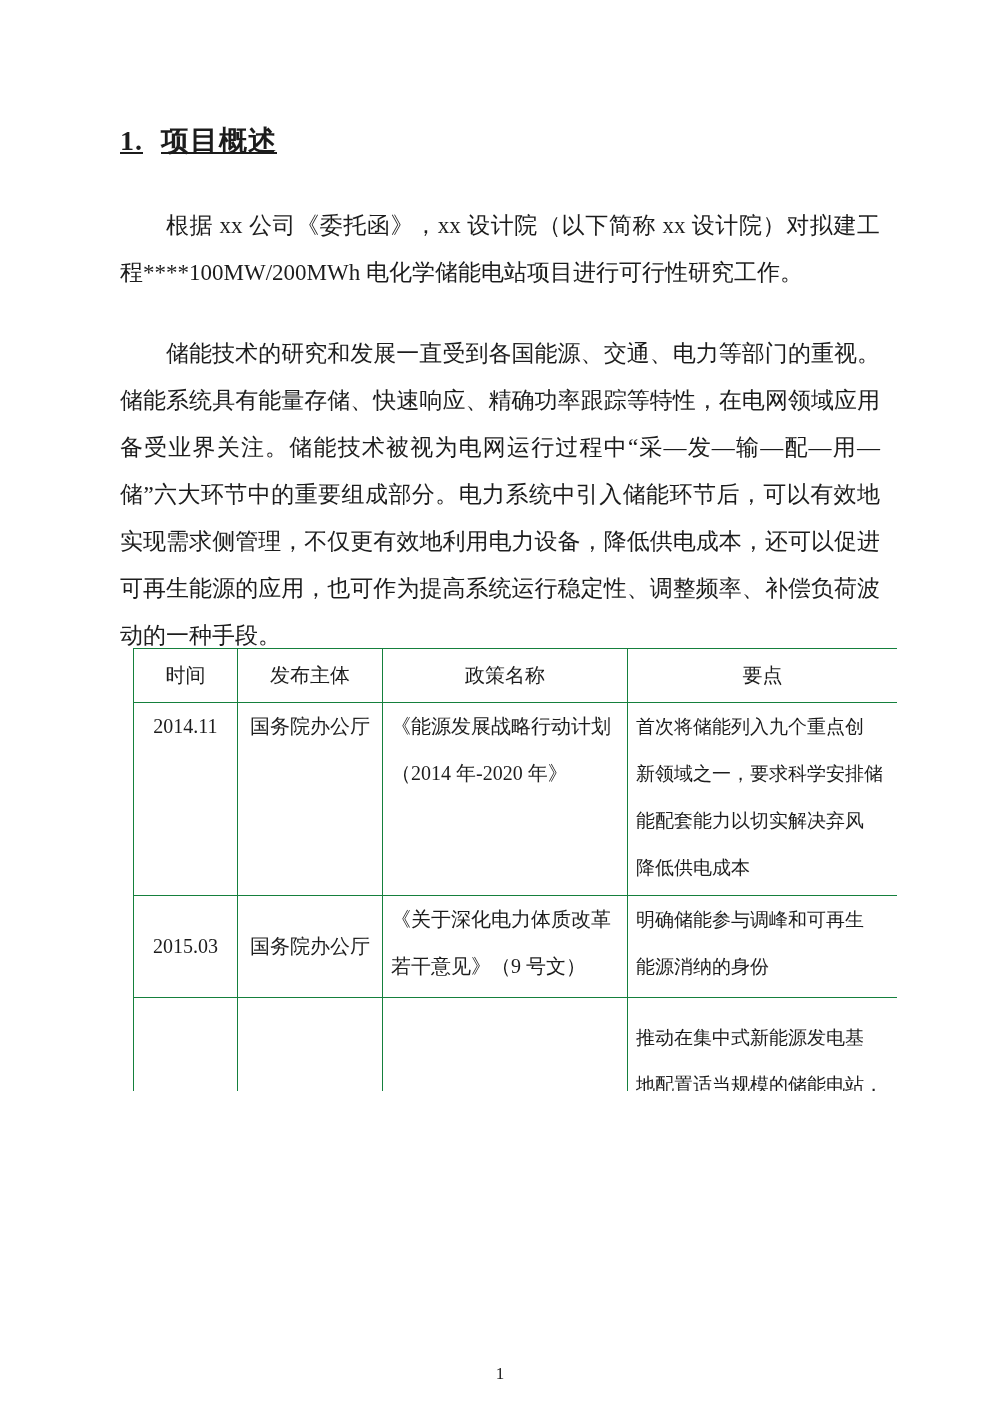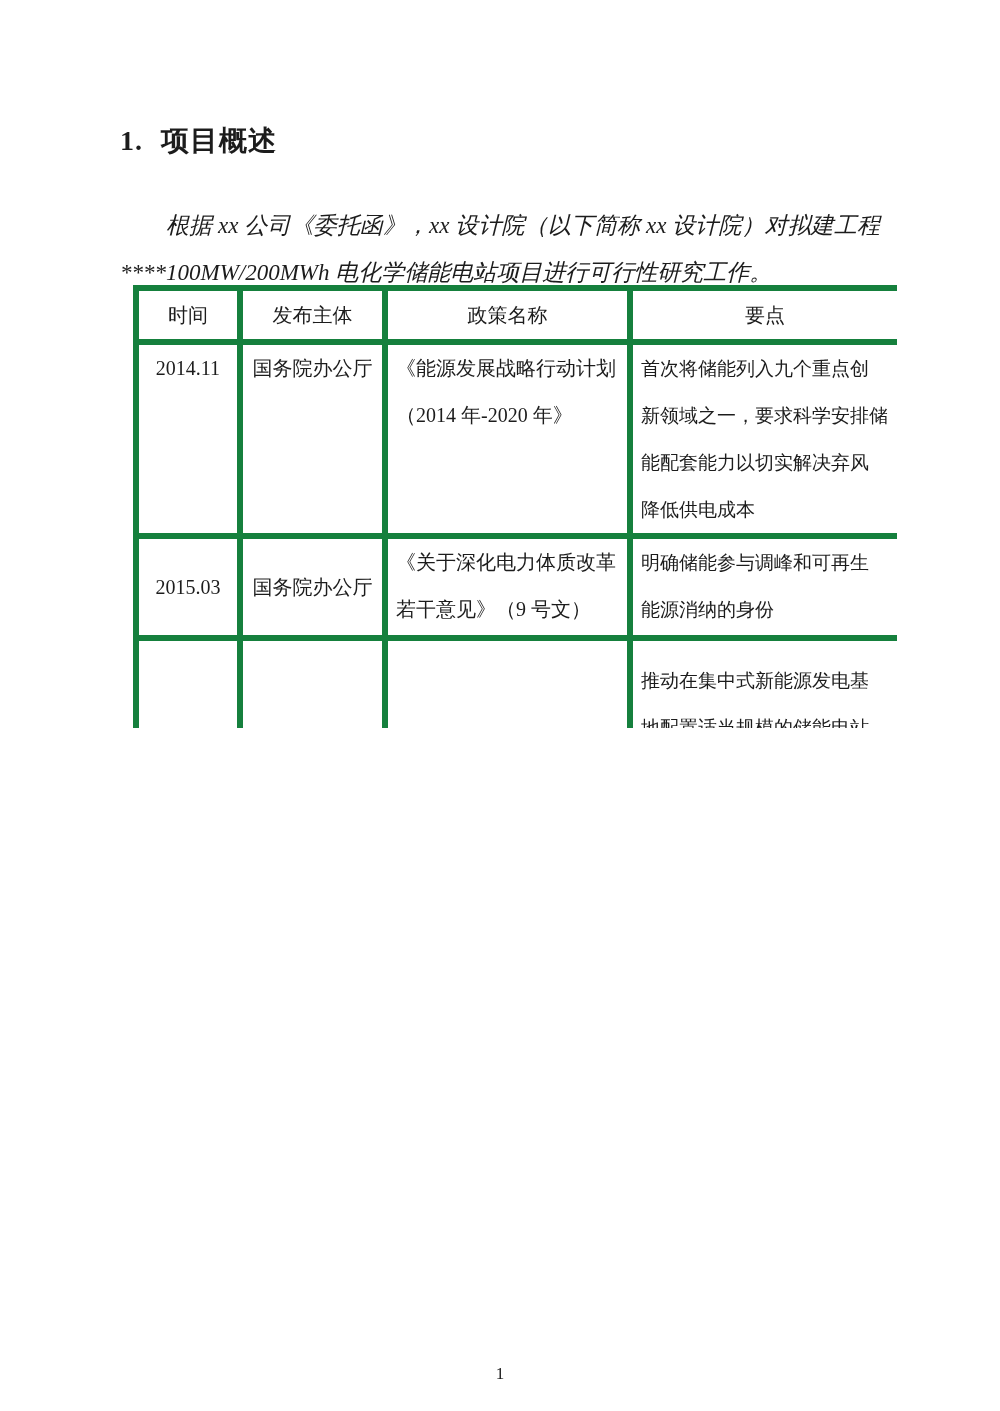--- a/index.html
+++ b/index.html
@@ -19,59 +19,60 @@
   .content {
     padding: 0 120px;
   }
   h1.doc-h1 {
     margin: 0;
     padding-top: 122px;
     font-size: 28px;
     line-height: 38px;
     font-weight: bold;
     letter-spacing: 1px;
+    text-decoration: underline;
   }
   h1.doc-h1 .h-num { margin-right: 18px; }
   h2.doc-h2 {
     margin: 26px 0 0 0;
     font-size: 25px;
     line-height: 36px;
     font-weight: bold;
     letter-spacing: 1px;
   }
   h2.doc-h2 .h-num { margin-right: 14px; }
   p.body-par {
     margin: 0;
     font-size: 23px;
     line-height: 47px;
     text-align: justify;
     text-indent: 2em;
   }
-  p.par-intro { margin-top: 42px; font-style: italic; }
+  p.par-intro { margin-top: 42px; }
   p.par-bg1 { margin-top: 34px; }
   p.par-bg2 { margin-top: 0; }
 
   .table-clip {
     margin: -11px 0 0 13px;
     width: 764px;
     height: 443px;
     overflow: hidden;
   }
   table.policy-table {
     border-collapse: collapse;
     table-layout: fixed;
     width: 764px;
   }
   .policy-table col.c1 { width: 104px; }
   .policy-table col.c2 { width: 145px; }
   .policy-table col.c3 { width: 245px; }
   .policy-table col.c4 { width: 270px; }
   .policy-table th,
   .policy-table td {
-    border: 6px solid #15803d;
+    border: 1px solid #15803d;
     font-weight: normal;
     padding: 0 8px;
     line-height: 47px;
     white-space: pre-line;
     overflow: hidden;
   }
   .policy-table thead tr { height: 54px; }
   .policy-table th {
     font-size: 20px;
     text-align: center;
@@ -111,20 +112,21 @@
 <div class="page">
   <div class="content">
 
     <h1 class="doc-h1">
       <span class="h-num">1.</span><span>项目概述</span>
     </h1>
 
     <p class="body-par par-intro">根据 xx 公司《委托函》，xx 设计院（以下简称 xx 设计院）对拟建工程****100MW/200MWh 电化学储能电站项目进行可行性研究工作。</p>
 
 
+    <p class="body-par par-bg1">储能技术的研究和发展一直受到各国能源、交通、电力等部门的重视。储能系统具有能量存储、快速响应、精确功率跟踪等特性，在电网领域应用备受业界关注。储能技术被视为电网运行过程中“采—发—输—配—用—储”六大环节中的重要组成部分。电力系统中引入储能环节后，可以有效地实现需求侧管理，不仅更有效地利用电力设备，降低供电成本，还可以促进可再生能源的应用，也可作为提高系统运行稳定性、调整频率、补偿负荷波动的一种手段。</p>
 
     <div class="table-clip">
       <table class="policy-table">
         <colgroup>
           <col class="c1">
             <col class="c2">
             <col class="c3">
             <col class="c4">
         </colgroup>
         <thead>

